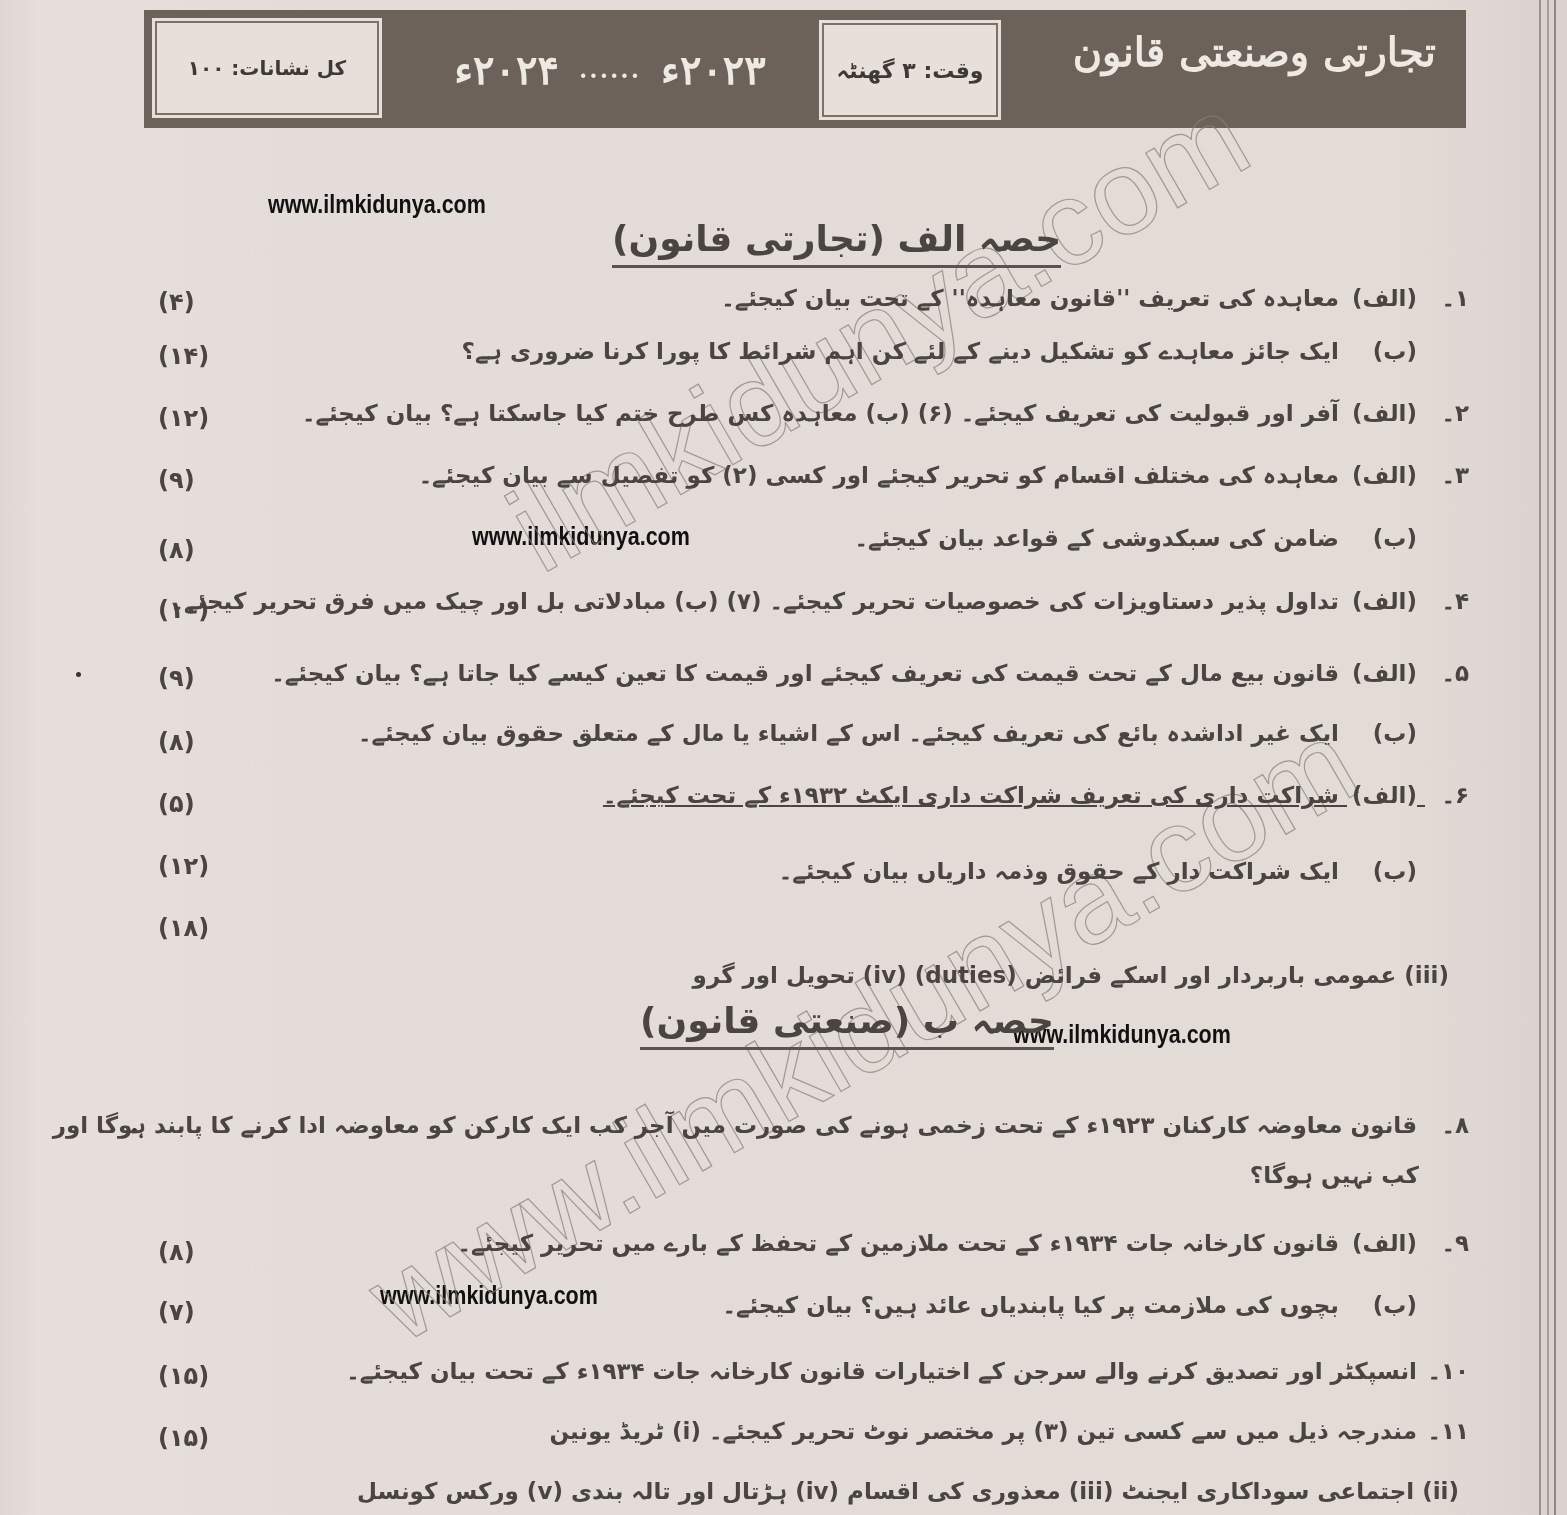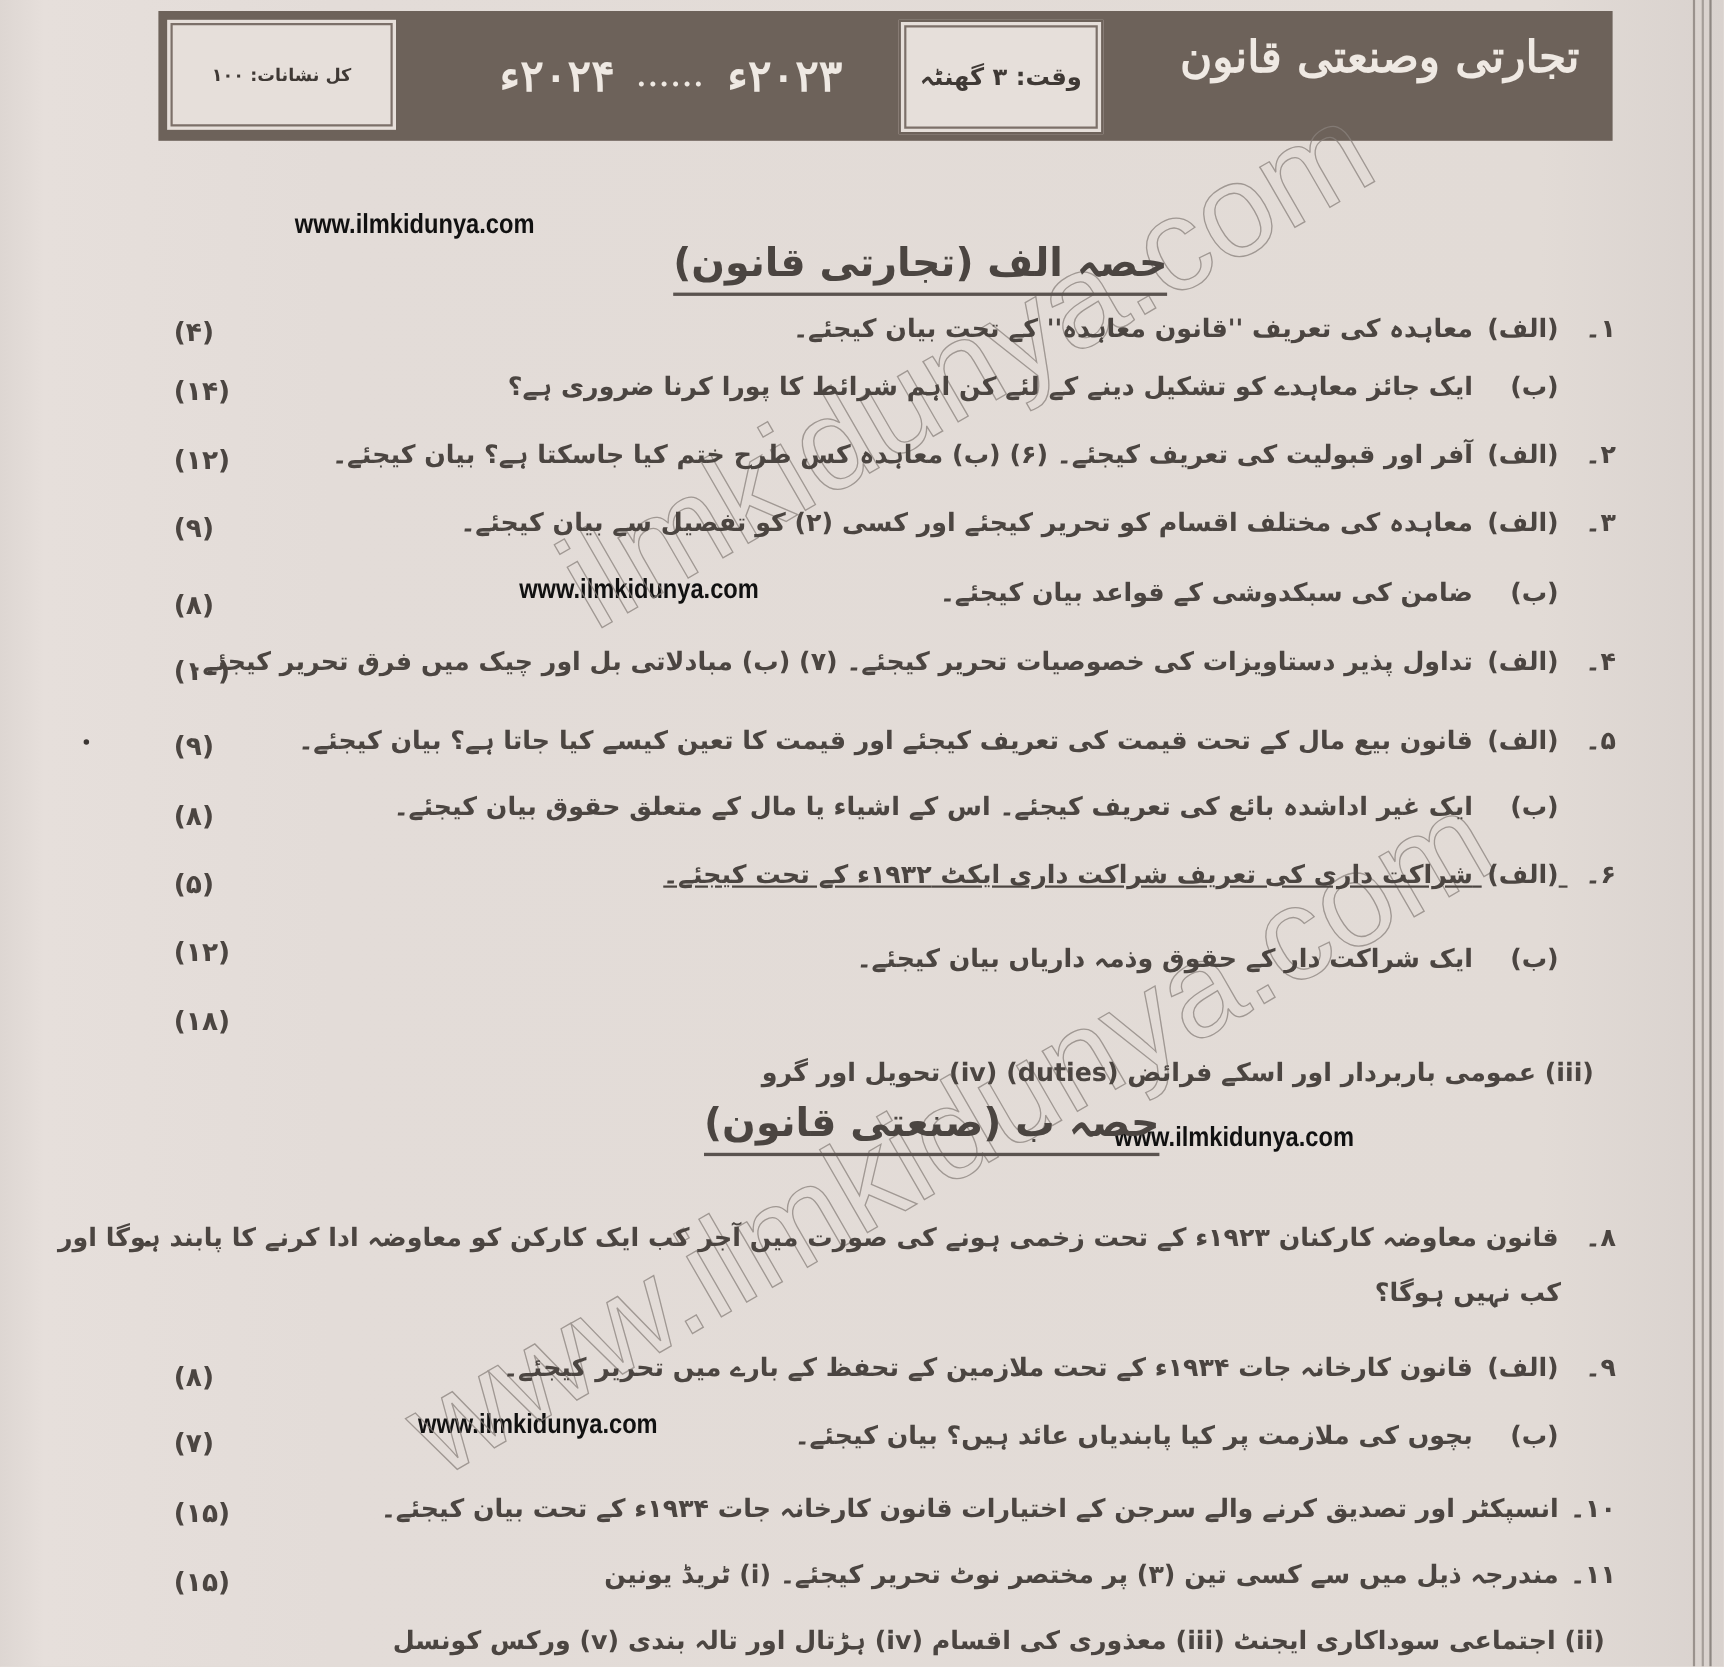--- a/index.html
+++ b/index.html
@@ -41,24 +41,24 @@
     font-size: 22px; font-weight: bold; color: #3f3935;
   }
   .header .years {
     position: absolute; left: 262px; top: 14px; width: 408px; height: 90px;
     display: flex; align-items: center; justify-content: center; gap: 20px;
     color: #efe9e3; font-size: 40px; font-weight: bold;
     font-family: "DejaVu Serif", serif;
   }
   .header .years .dots { font-size: 24px; letter-spacing: 2px; }
   .header .marks-box {
-    position: absolute; left: 8px; top: 8px; width: 208px; height: 100px;
+    position: absolute; left: 8px; top: 8px; width: 230px; height: 100px;
     background: #e6dfda; box-shadow: inset 0 0 0 3px #e6dfda, inset 0 0 0 5px #7c7069;
     display: flex; align-items: center; justify-content: center;
-    font-size: 16px; font-weight: bold; color: #3f3935;
+    font-size: 20px; font-weight: bold; color: #3f3935;
   }
   .line {
     position: absolute; font-size: 23px; font-weight: bold; color: #4b4541;
     white-space: nowrap; direction: rtl;
   }
   .marks {
     position: absolute; left: 158px; font-size: 24px; font-weight: bold; color: #4b4541;
     white-space: nowrap; direction: rtl;
   }
   .qnum { display: inline-block; min-width: 44px; }

